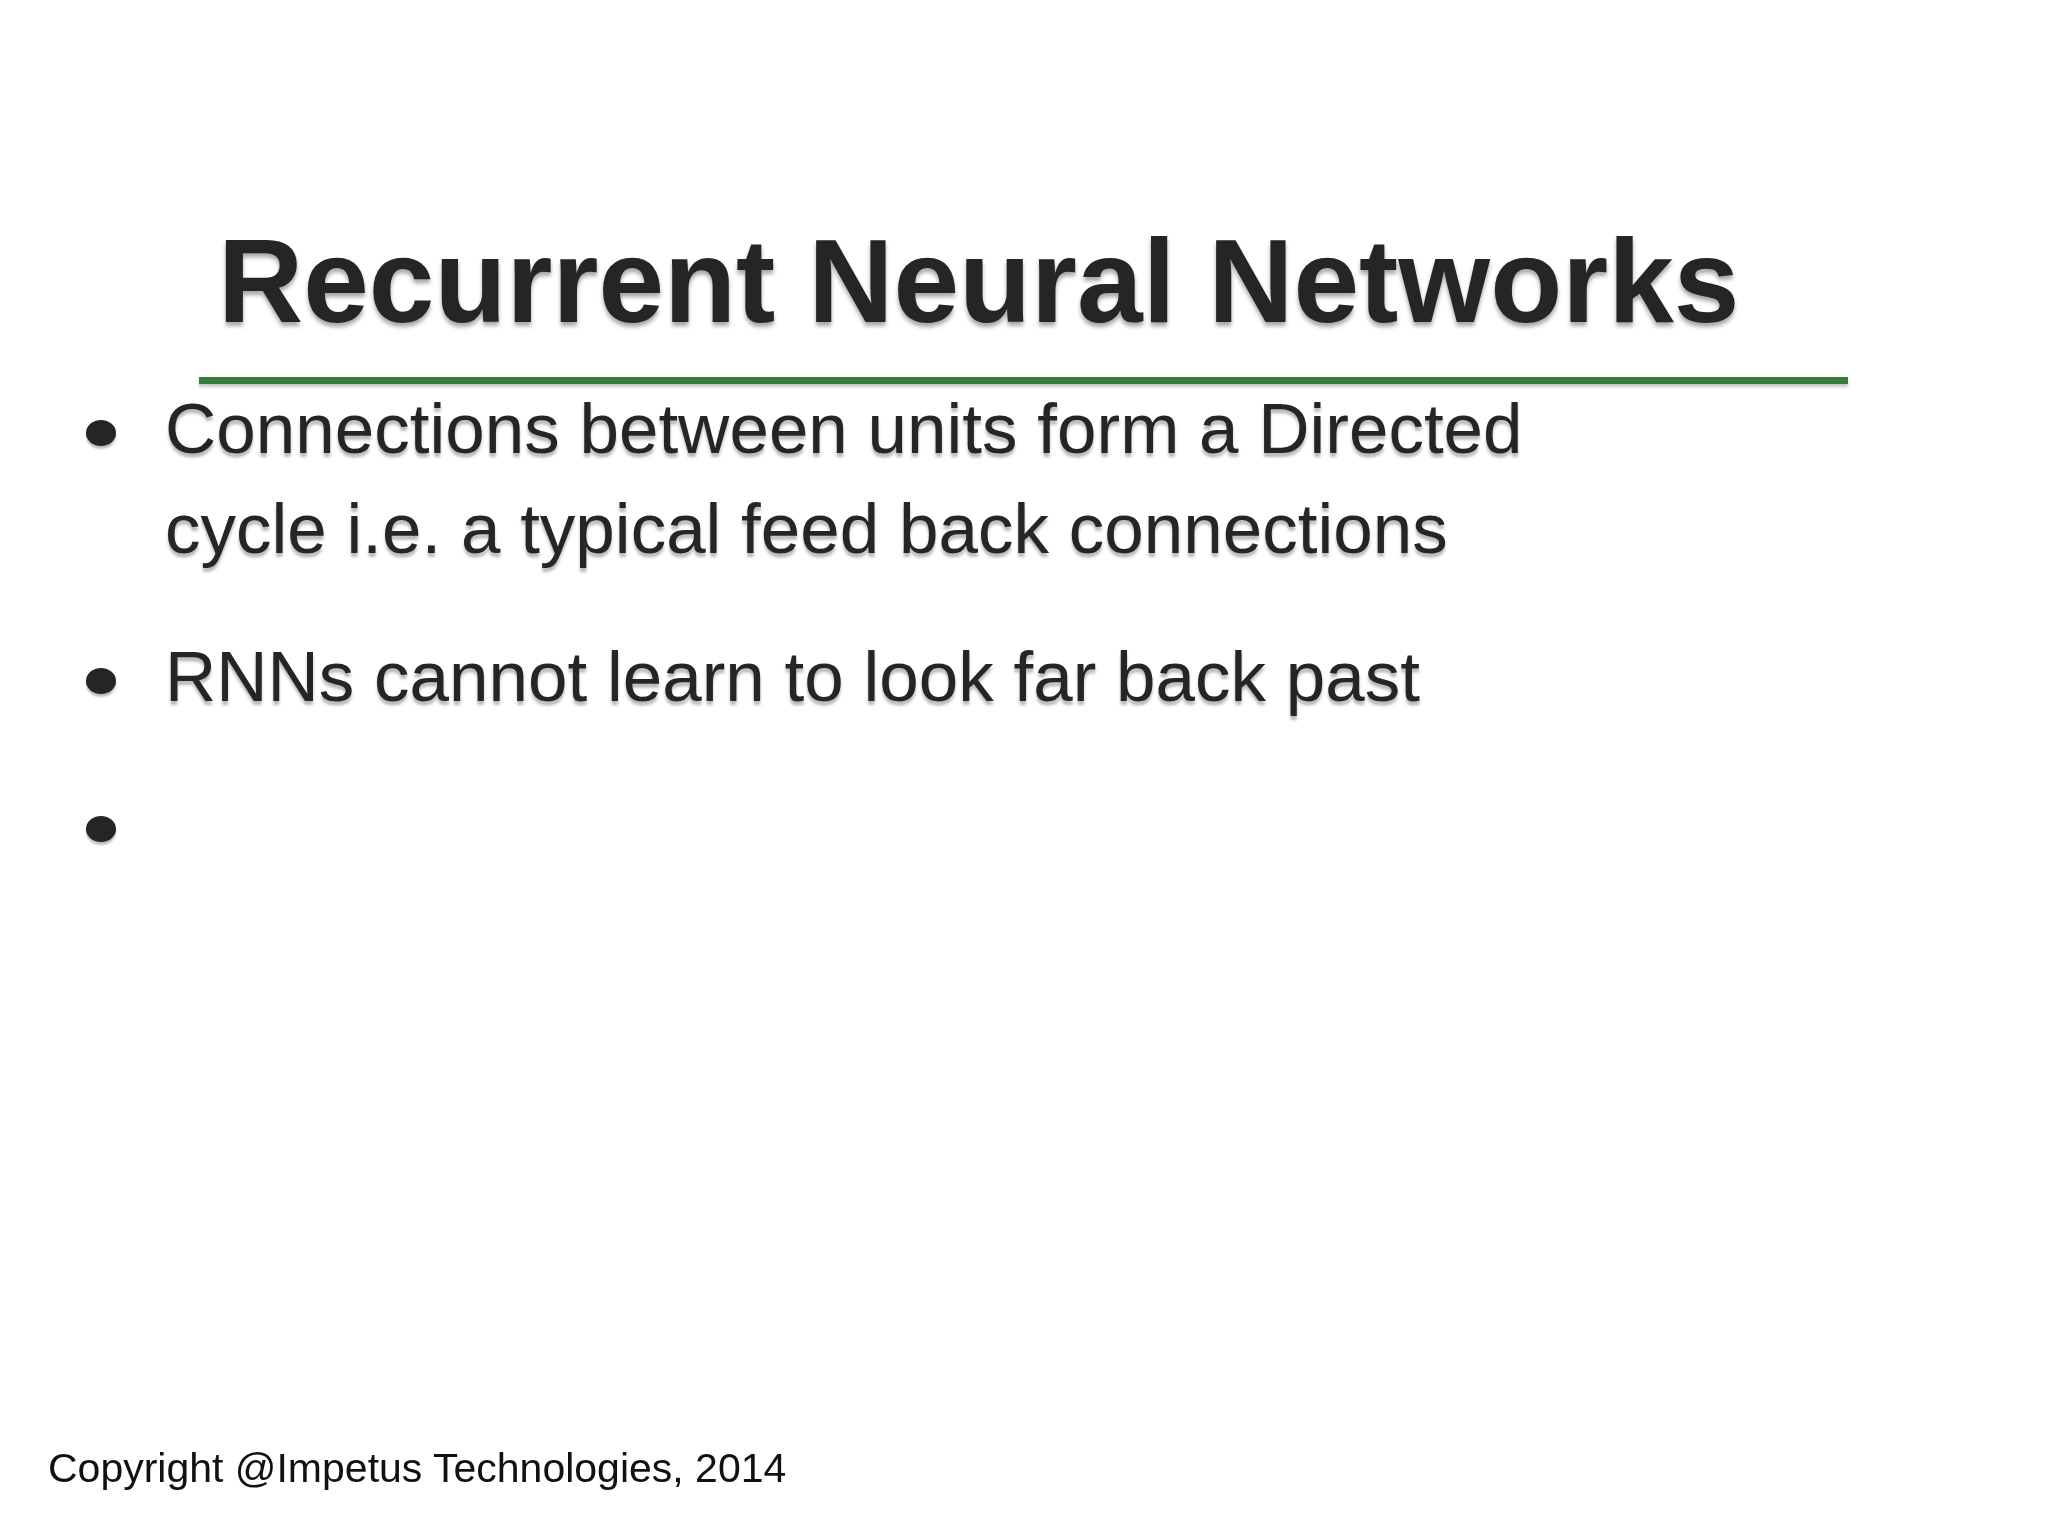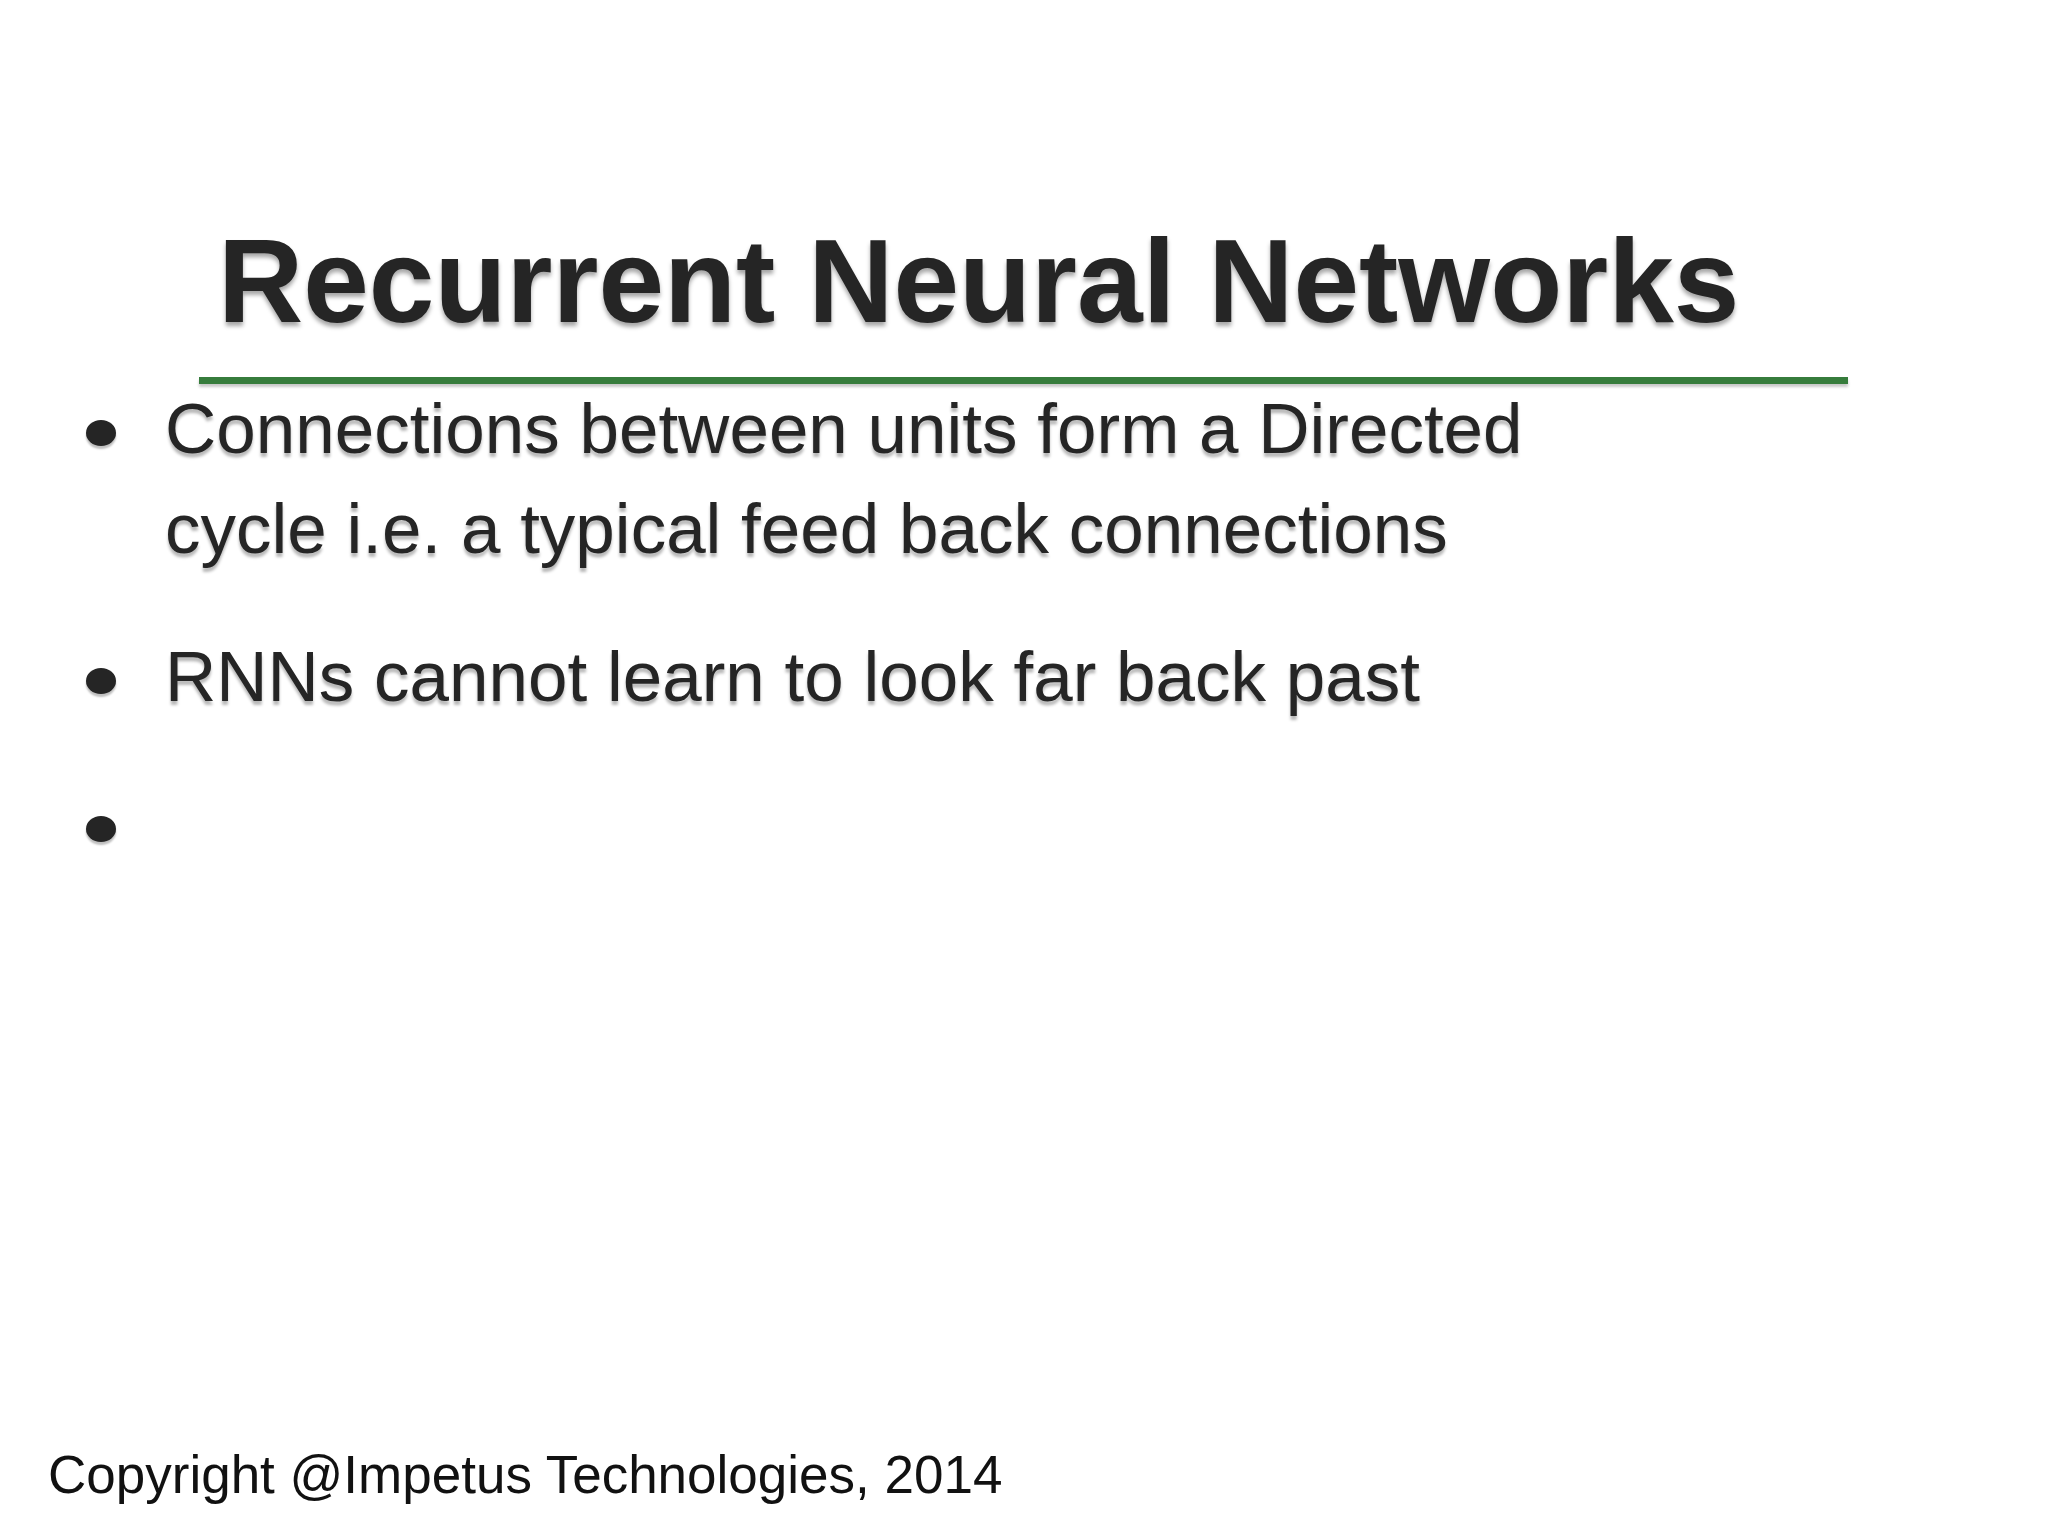--- a/index.html
+++ b/index.html
@@ -67,21 +67,21 @@
     width: 30px;
     height: 26px;
     border-radius: 50%;
     background: var(--text-color);
     box-shadow: 0 3px 2px rgba(0,0,0,0.25);
   }
   .footer {
     position: absolute;
     left: 48px;
     top: 1448px;
-    font-size: 53px;
+    font-size: 41px;
     line-height: 1;
     color: var(--footer-color);
     white-space: nowrap;
   }
 </style>
 </head>
 <body>
 
 <div class="slide">
   <h1 class="title">Recurrent Neural Networks</h1>

